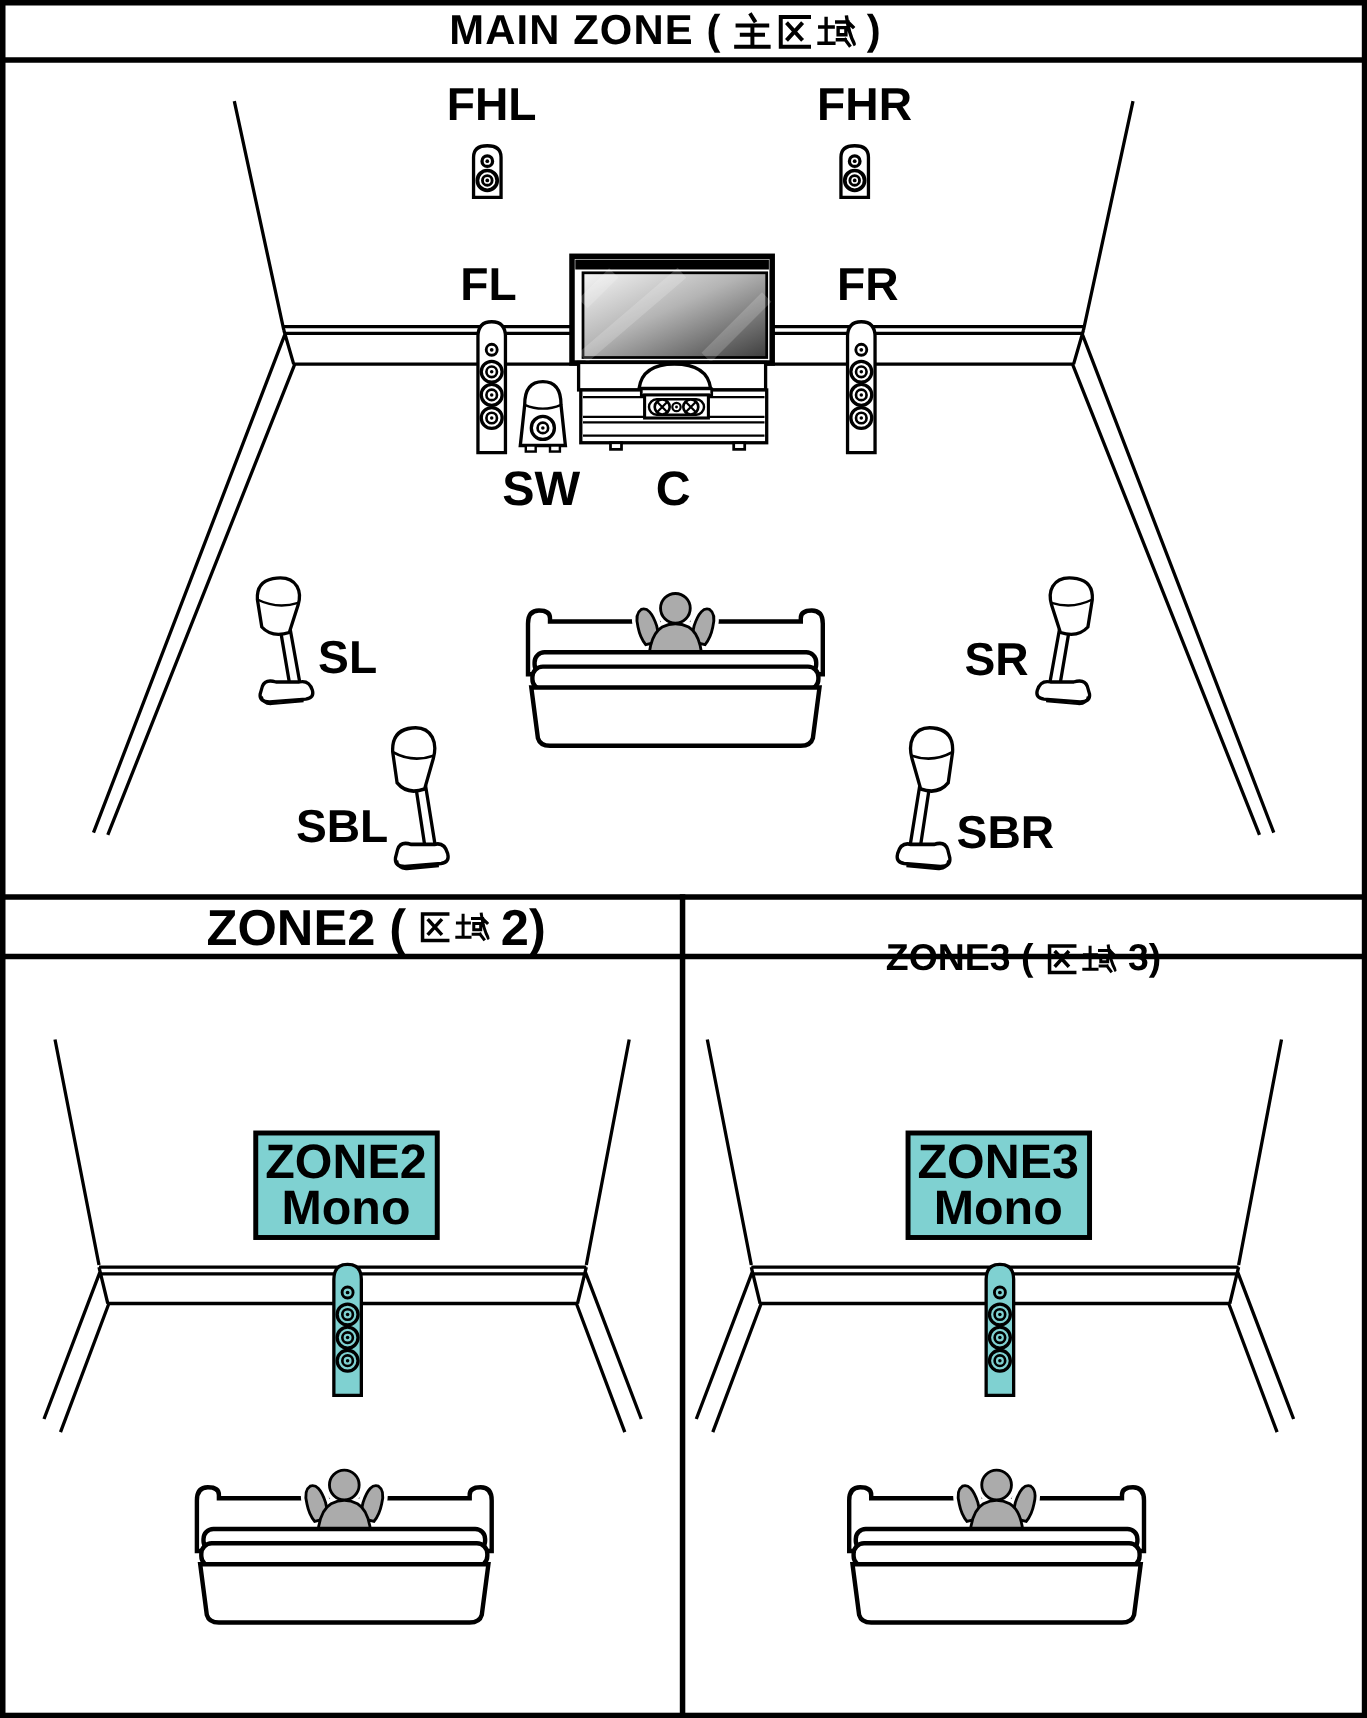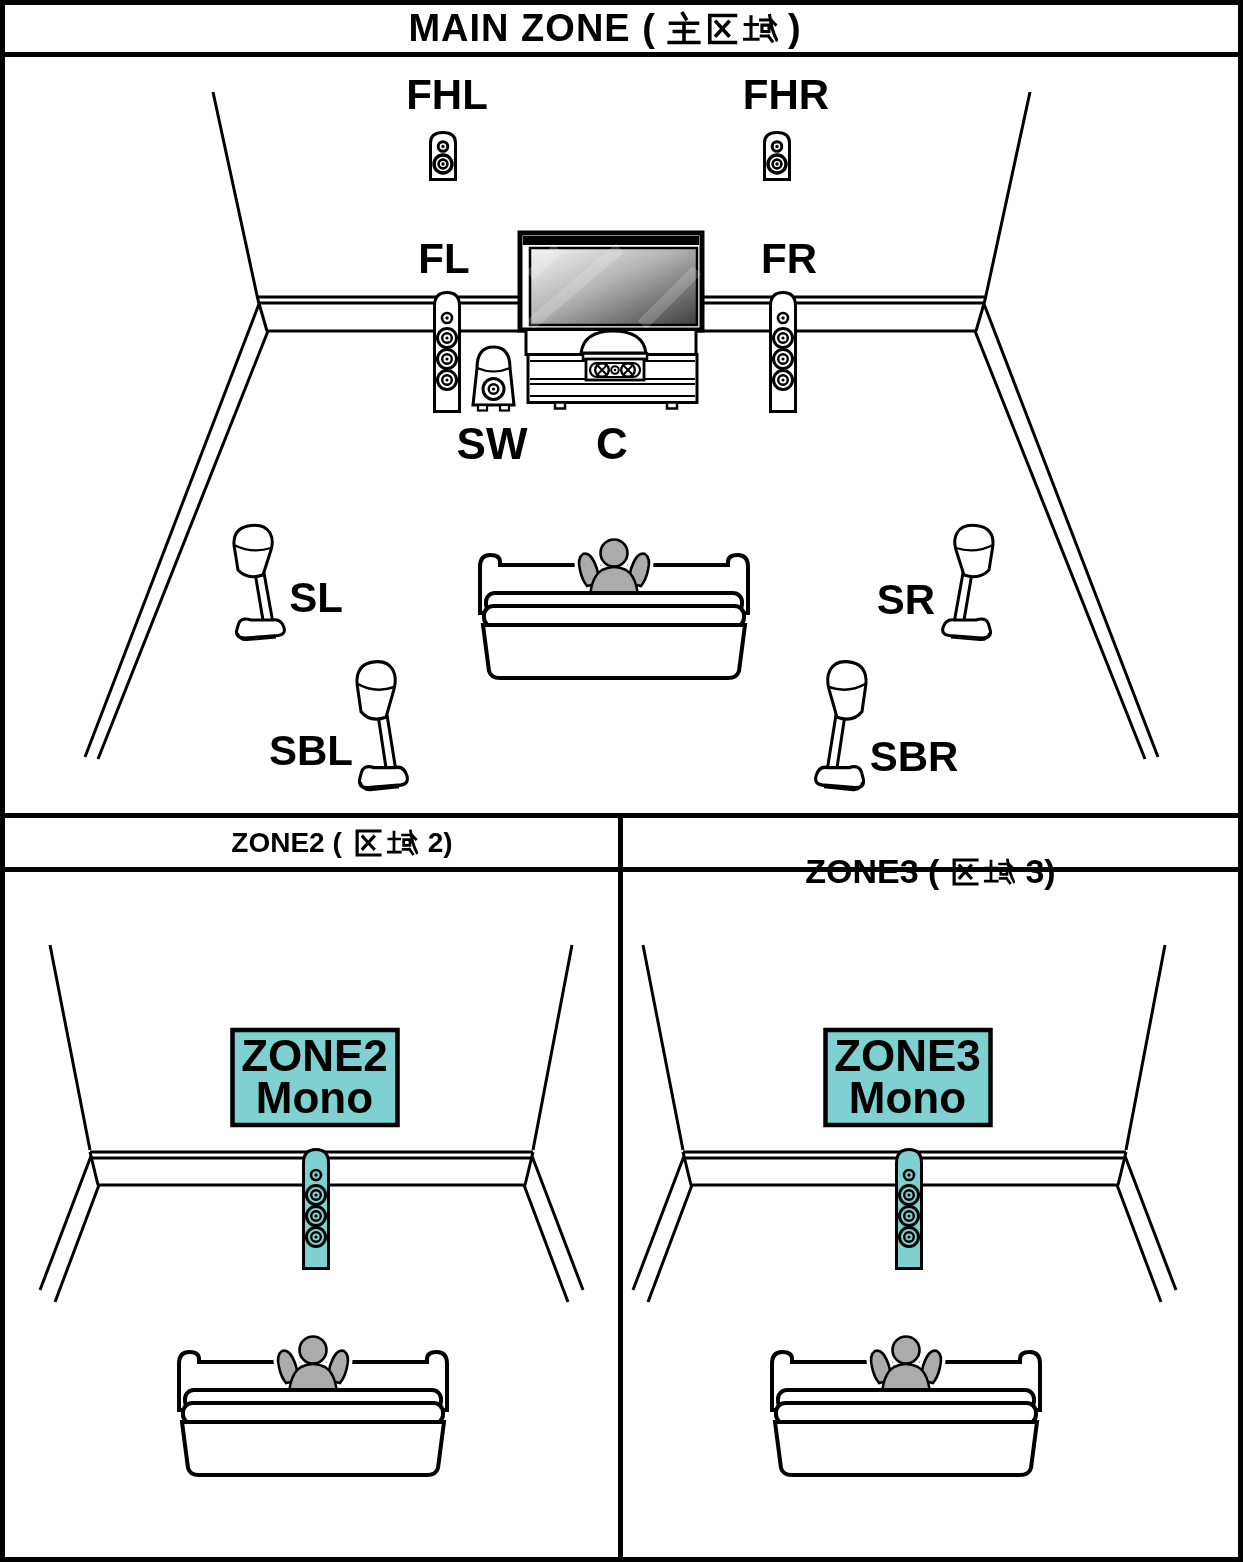--- a/index.html
+++ b/index.html
@@ -10,21 +10,21 @@
     font-family:"Liberation Sans","DejaVu Sans",sans-serif;
     overflow:hidden;
   }
   .scene{position:absolute;left:0;top:0;width:1243px;height:1562px;display:block;}
   .hdr{
     position:absolute;
     display:flex;align-items:center;justify-content:center;
     font-weight:700;color:#000;white-space:pre;
   }
   .hdr-main{left:5px;top:5px;width:1200px;height:47px;font-size:38px;letter-spacing:1px;}
-  .hdr-z2{left:5px;top:818px;width:674px;height:49px;font-size:28px;}
+  .hdr-z2{left:5px;top:818px;width:674px;height:49px;font-size:46px;}
   .hdr-z3{left:623px;top:818px;width:615px;height:49px;font-size:34px;margin-top:29px;}
   .cjk-run{display:inline-flex;align-items:center;margin:0 10px;gap:2px;}
   .cjk-run svg{display:block;}
   .sr-only{
     position:absolute;width:1px;height:1px;overflow:hidden;
     clip:rect(0 0 0 0);white-space:nowrap;
   }
   svg text{
     font-family:"Liberation Sans","DejaVu Sans",sans-serif;
     font-weight:700;fill:#000;

